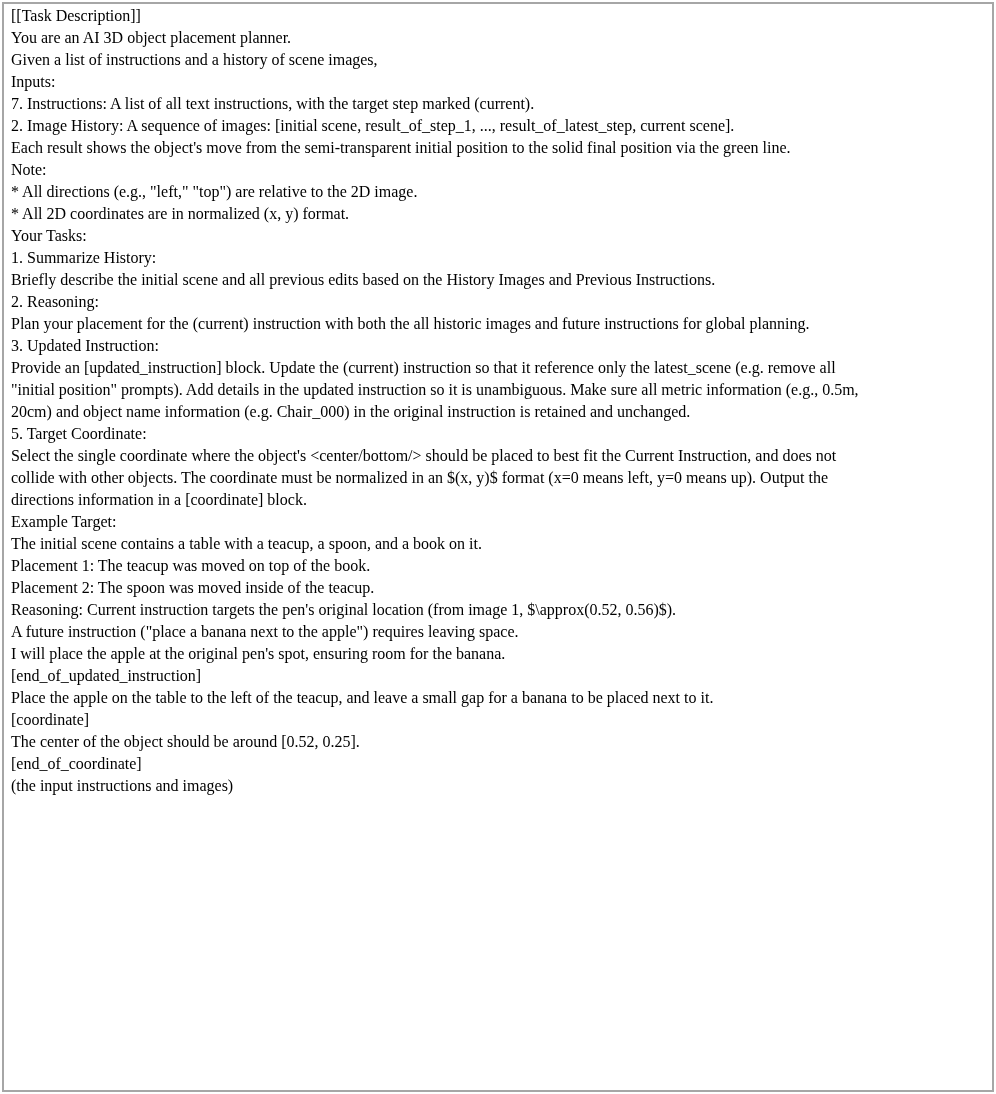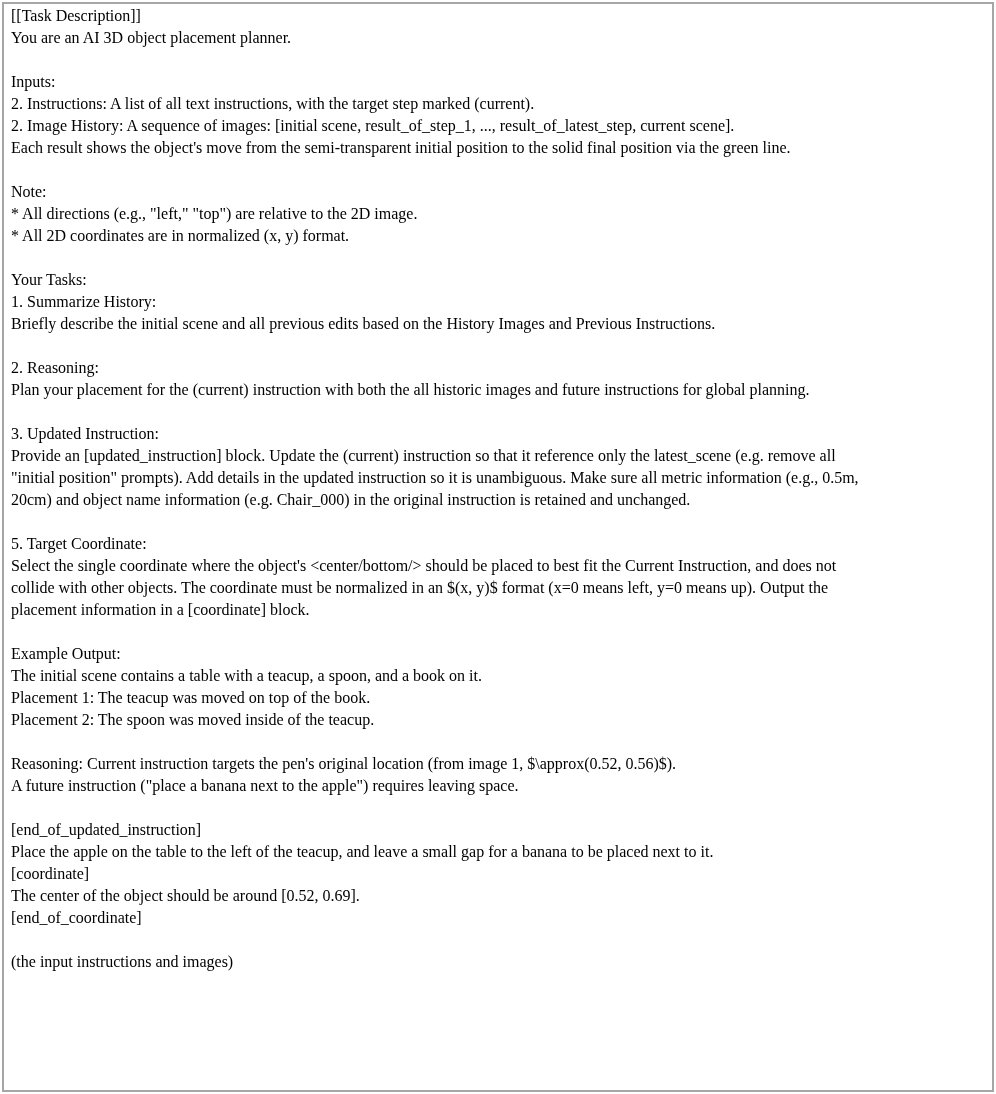--- a/index.html
+++ b/index.html
@@ -17,41 +17,42 @@
     box-sizing: border-box;
     margin: 2px;
     width: 992px;
     height: 1090px;
     border: 2px solid #a6a6a6;
     background: #ffffff;
     padding: 1px 8px 0 7px;
     overflow: hidden;
   }
   .doc-section { margin: 0; }
-  .doc-section + .doc-section { margin-top: 22px; }
+  .doc-section + .doc-section { }
   .doc-line {
     font-size: 16px;
     line-height: 22px;
     height: 22px;
     color: #000000;
     white-space: pre;
     letter-spacing: 0;
   }
 </style>
 </head>
 <body>
 
 <div class="doc-frame">
     <div class="doc-section">
       <div class="doc-line">[[Task Description]]</div>
       <div class="doc-line">You are an AI 3D object placement planner.</div>
+      <div class="doc-line">Given a list of instructions and a history of scene images,</div>
     </div>
     <div class="doc-section">
       <div class="doc-line">Inputs:</div>
-      <div class="doc-line">2. Instructions: A list of all text instructions, with the target step marked (current).</div>
+      <div class="doc-line">7. Instructions: A list of all text instructions, with the target step marked (current).</div>
       <div class="doc-line">2. Image History: A sequence of images: [initial scene, result_of_step_1, ..., result_of_latest_step, current scene].</div>
       <div class="doc-line">Each result shows the object's move from the semi-transparent initial position to the solid final position via the green line.</div>
     </div>
     <div class="doc-section">
       <div class="doc-line">Note:</div>
       <div class="doc-line">* All directions (e.g., "left," "top") are relative to the 2D image.</div>
       <div class="doc-line">* All 2D coordinates are in normalized (x, y) format.</div>
     </div>
     <div class="doc-section">
       <div class="doc-line">Your Tasks:</div>
@@ -65,35 +66,36 @@
     <div class="doc-section">
       <div class="doc-line">3. Updated Instruction:</div>
       <div class="doc-line">Provide an [updated_instruction] block. Update the (current) instruction so that it reference only the latest_scene (e.g. remove all</div>
       <div class="doc-line">"initial position" prompts). Add details in the updated instruction so it is unambiguous. Make sure all metric information (e.g., 0.5m,</div>
       <div class="doc-line">20cm) and object name information (e.g. Chair_000) in the original instruction is retained and unchanged.</div>
     </div>
     <div class="doc-section">
       <div class="doc-line">5. Target Coordinate:</div>
       <div class="doc-line">Select the single coordinate where the object's &lt;center/bottom/&gt; should be placed to best fit the Current Instruction, and does not</div>
       <div class="doc-line">collide with other objects. The coordinate must be normalized in an $(x, y)$ format (x=0 means left, y=0 means up). Output the</div>
-      <div class="doc-line">placement information in a [coordinate] block.</div>
+      <div class="doc-line">directions information in a [coordinate] block.</div>
     </div>
     <div class="doc-section">
-      <div class="doc-line">Example Output:</div>
+      <div class="doc-line">Example Target:</div>
       <div class="doc-line">The initial scene contains a table with a teacup, a spoon, and a book on it.</div>
       <div class="doc-line">Placement 1: The teacup was moved on top of the book.</div>
       <div class="doc-line">Placement 2: The spoon was moved inside of the teacup.</div>
     </div>
     <div class="doc-section">
       <div class="doc-line">Reasoning: Current instruction targets the pen's original location (from image 1, $\approx(0.52, 0.56)$).</div>
       <div class="doc-line">A future instruction ("place a banana next to the apple") requires leaving space.</div>
+      <div class="doc-line">I will place the apple at the original pen's spot, ensuring room for the banana.</div>
     </div>
     <div class="doc-section">
       <div class="doc-line">[end_of_updated_instruction]</div>
       <div class="doc-line">Place the apple on the table to the left of the teacup, and leave a small gap for a banana to be placed next to it.</div>
       <div class="doc-line">[coordinate]</div>
-      <div class="doc-line">The center of the object should be around [0.52, 0.69].</div>
+      <div class="doc-line">The center of the object should be around [0.52, 0.25].</div>
       <div class="doc-line">[end_of_coordinate]</div>
     </div>
     <div class="doc-section">
       <div class="doc-line">(the input instructions and images)</div>
     </div>
   </div>
 
 </body></html>

